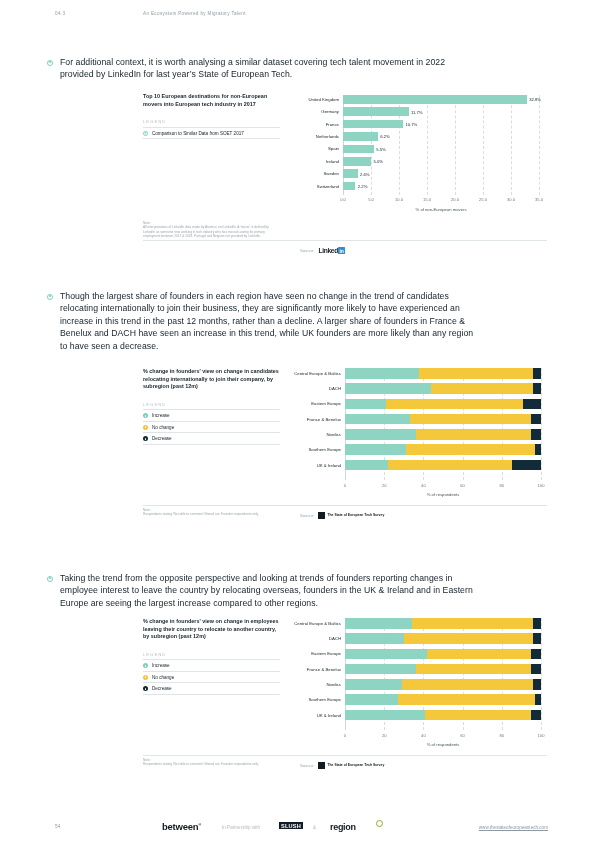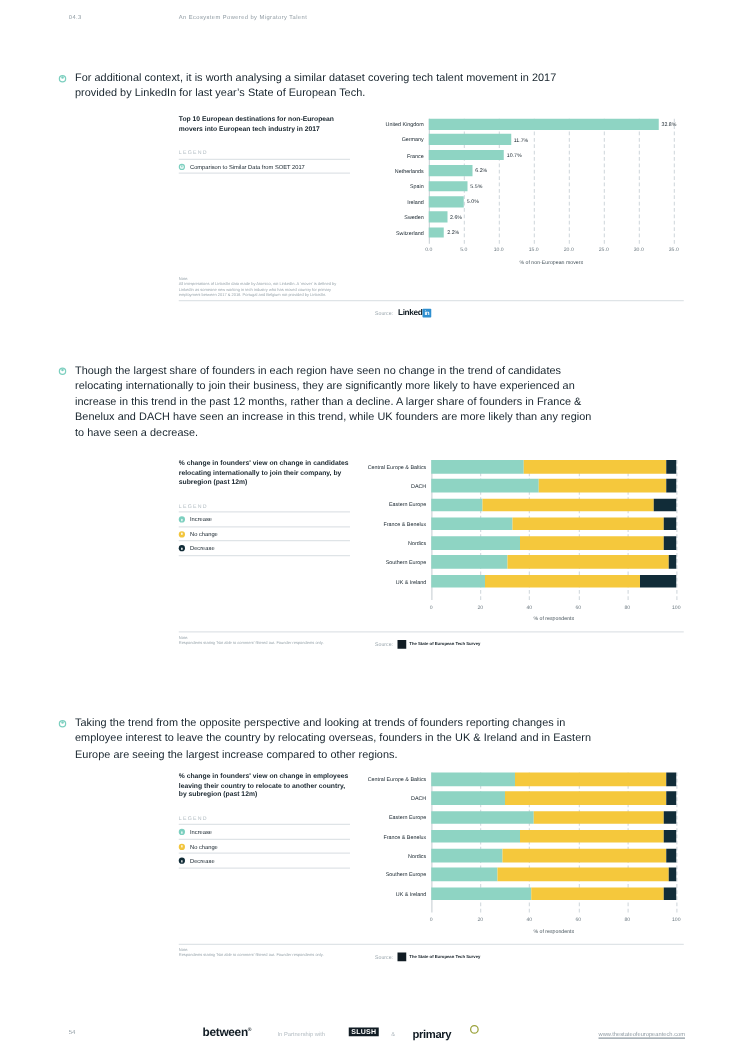--- a/index.html
+++ b/index.html
@@ -294,21 +294,21 @@
 
 <div class="page">
 
   <div class="runhead">
     <span class="sec">04.3</span>
     <span class="ttl">An Ecosystem Powered by Migratory Talent</span>
   </div>
 
   <div class="para" style="top:56px;">
     <span class="bullet"></span>
-    <p>For additional context, it is worth analysing a similar dataset covering tech talent movement in 2017 provided by LinkedIn for last year’s State of European Tech.</p>
+    <p>For additional context, it is worth analysing a similar dataset covering tech talent movement in 2022 provided by LinkedIn for last year’s State of European Tech.</p>
   </div>
 
   <div class="block" style="top:93px; height:170px;">
     <div class="side">
       <h4>Top 10 European destinations for non-European movers into European tech industry in 2017</h4>
       <div class="legend-hd">LEGEND</div>
       <div class="legend-row">
         <span class="dot ring"></span>
         <span>Comparison to Similar Data from SOET 2017</span>
       </div>
@@ -642,18 +642,18 @@
       <span class="soet-txt">The State of European Tech Survey</span>
     </span>
   </div>
 
   <div class="footer">
     <span class="pgno">54</span>
     <span class="atomico"><span>between</span><sup>®</sup></span>
     <span class="inpart">In Partnership with</span>
     <span class="slush">SLUSH</span>
     <span class="amp">&amp;</span>
-    <span class="orrick">primary</span>
+    <span class="orrick">region</span>
     <span class="orrick-ring"></span>
     <a class="url" href="#">www.thestateofeuropeantech.com</a>
   </div>
 
 </div>
 
 </body></html>

